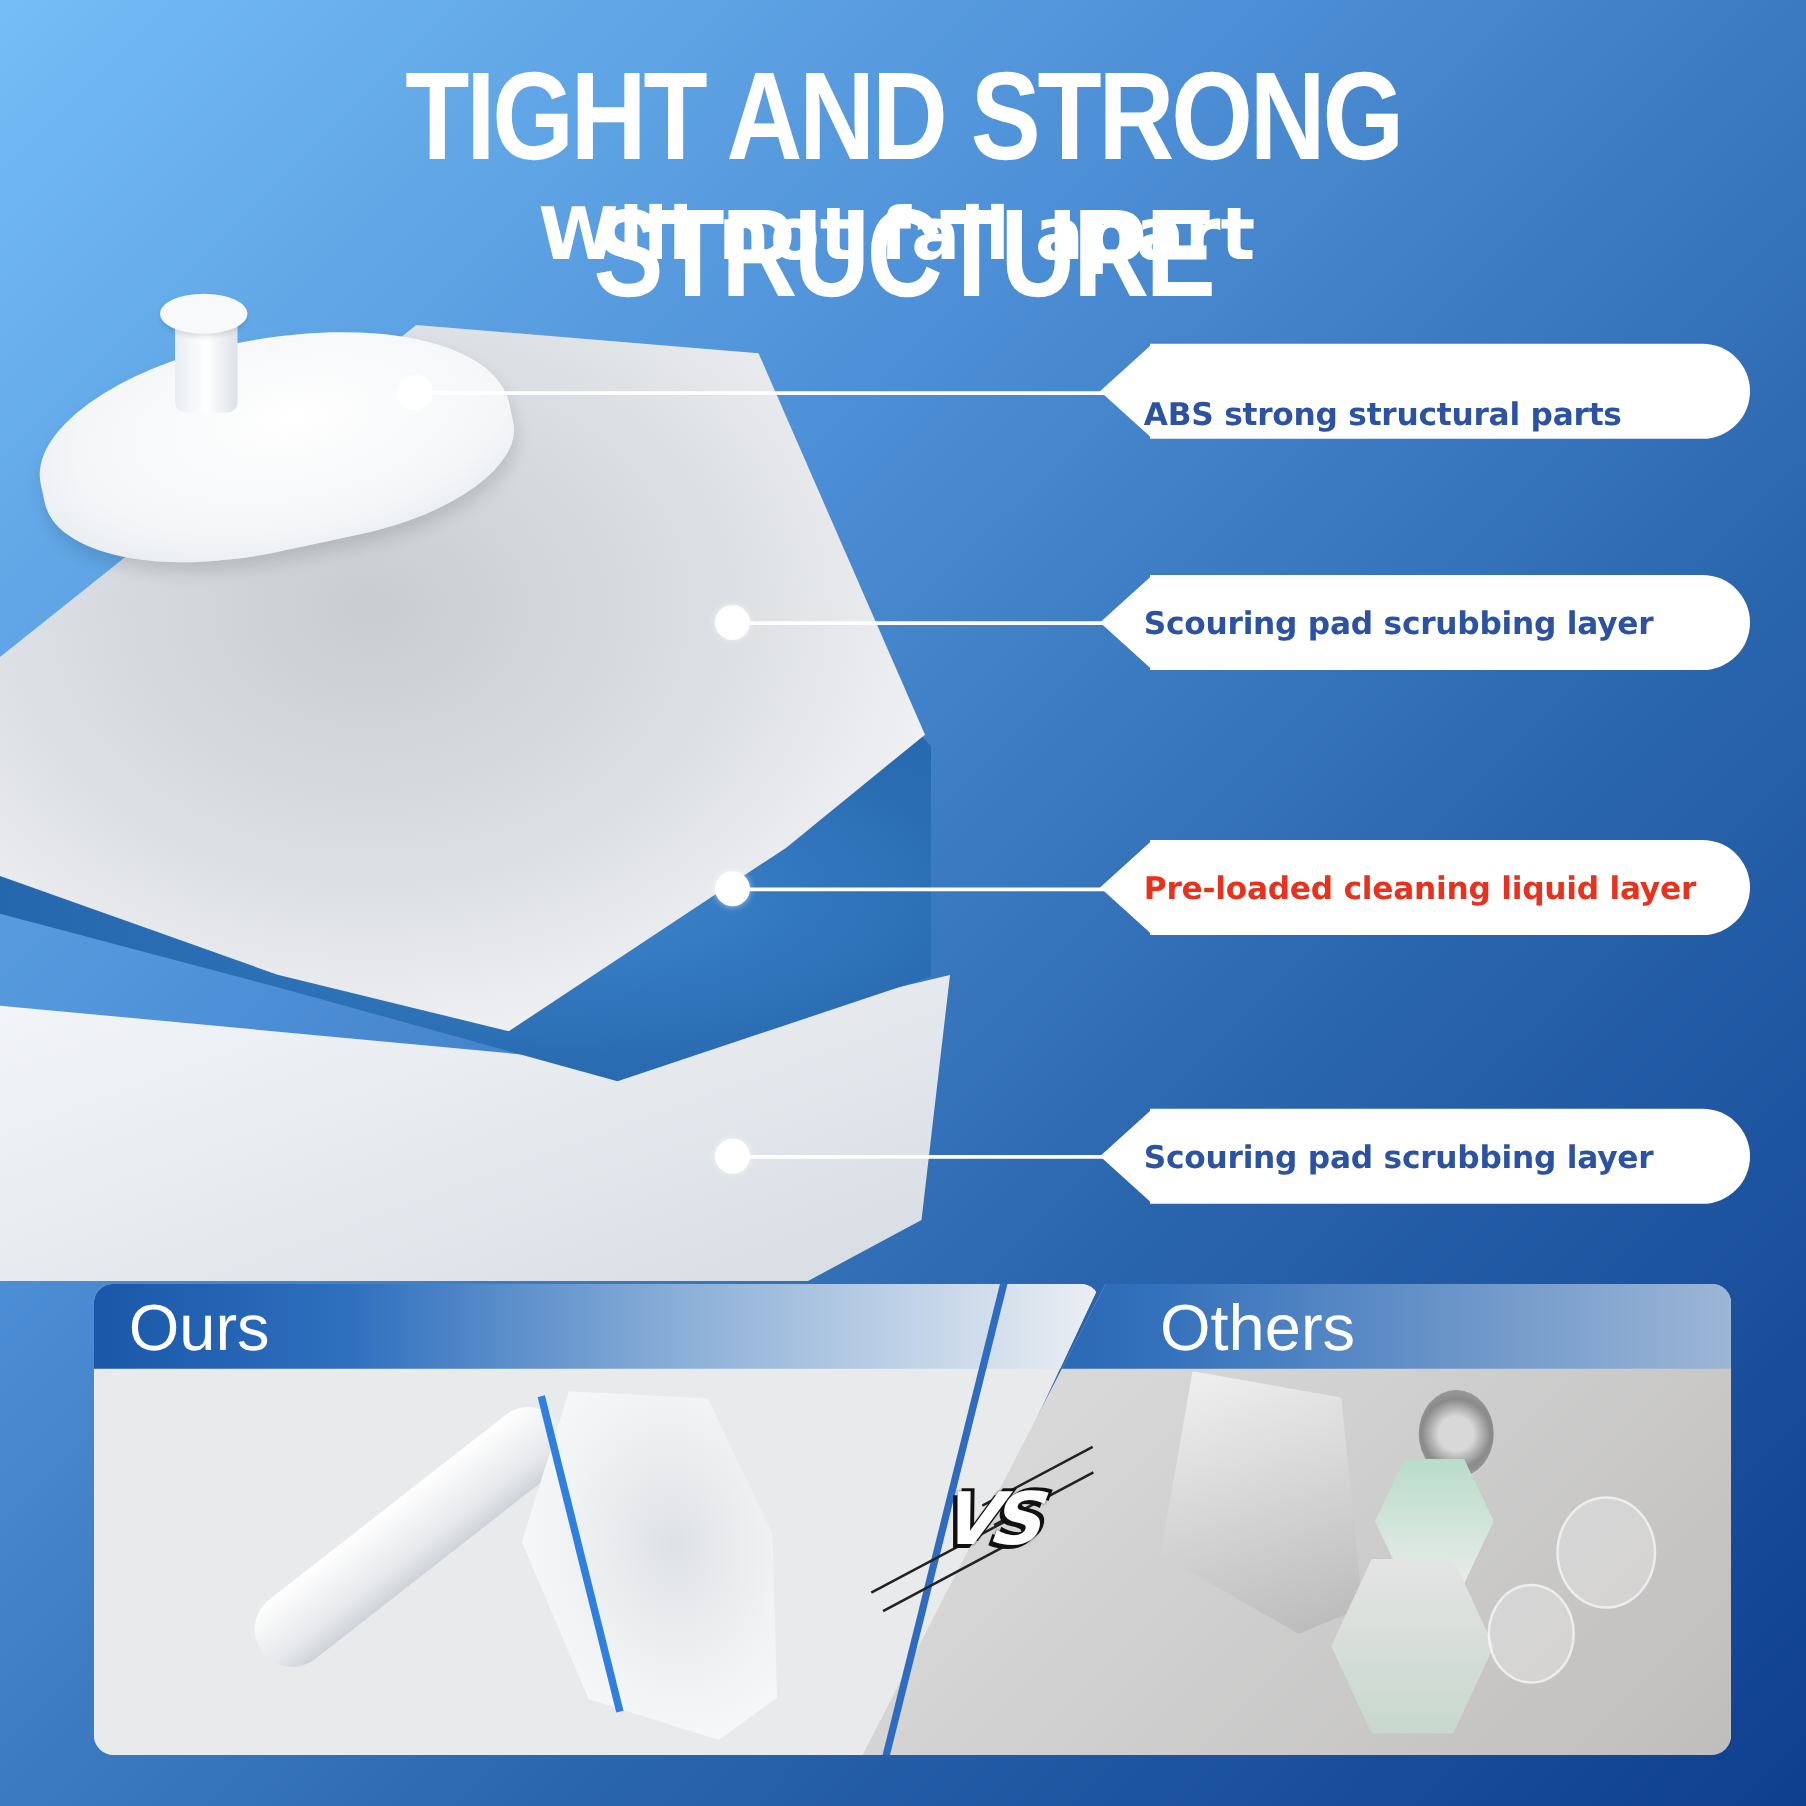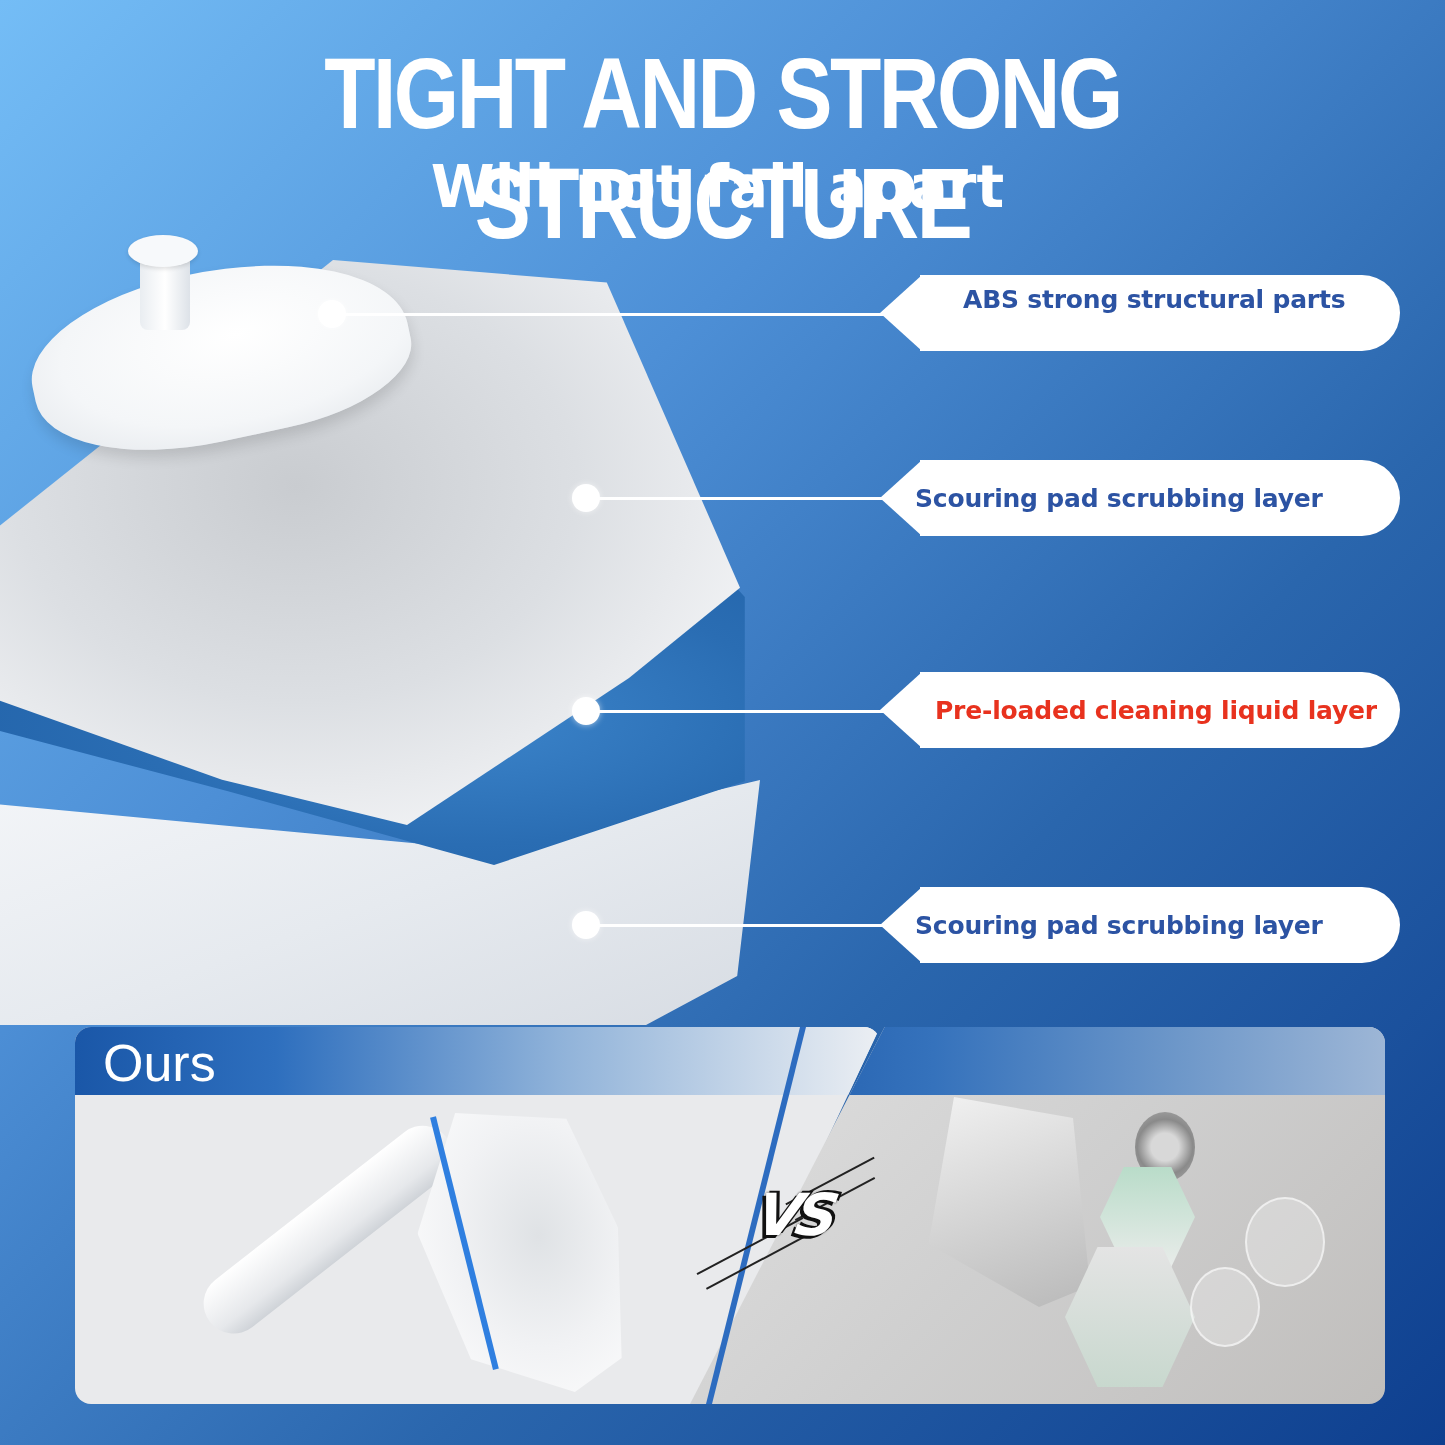--- a/index.html
+++ b/index.html
@@ -69,21 +69,21 @@
   }
   .callout-shape .body {
     position: absolute; left: 40px; top: 0; right: 0; height: 76px; background: #fff;
     border-radius: 0 38px 38px 0;
   }
   .callout-text {
     position: absolute; left: 915px; height: 76px; display: flex; align-items: center;
     font-family: "DejaVu Sans", sans-serif; font-weight: bold; font-size: 25px; color: #2c53a3;
     letter-spacing: -0.2px;
   }
-  .callout-text.red { color: #e8321e; margin-left: 20px; }
+  .callout-text.red { color: #e8321e; }
 
   
   .panel {
     position: absolute; top: 1027px; height: 377px; overflow: hidden; padding-left: 20px;
   }
   .panel-ours {
     left: 75px; width: 805px; border-radius: 16px 16px 0 16px;
     clip-path: polygon(0 0, 100% 0, 78% 100%, 0 100%);
     background: #e9eaec;
   }
@@ -184,21 +184,21 @@
 <div class="leader" style="left:595px;top:497px;width:290px;"></div>
 <div class="dot" style="left:572px;top:697px;"></div>
 <div class="leader" style="left:595px;top:710px;width:290px;"></div>
 <div class="dot" style="left:572px;top:911px;"></div>
 <div class="leader" style="left:595px;top:924px;width:290px;"></div>
 
 <div class="callout-shape" style="top:275px;">
     <div class="arrow"></div>
     <div class="body"></div>
   </div>
-<div class="callout-text" style="top:261px;margin-left:48px;">ABS strong structural parts</div>
+<div class="callout-text" style="top:293px;">ABS strong structural parts</div>
 
 <div class="callout-shape" style="top:460px;">
     <div class="arrow"></div>
     <div class="body"></div>
   </div>
 <div class="callout-text" style="top:460px;">Scouring pad scrubbing layer</div>
 
 <div class="callout-shape" style="top:672px;">
     <div class="arrow"></div>
     <div class="body"></div>
@@ -214,20 +214,21 @@
 <div class="panel panel-ours">
   <div class="panel-header"></div>
   <div class="panel-title">Ours</div>
   <div class="ours-handle"></div>
   <div class="ours-pad"></div>
   <div class="ours-stripe"></div>
 </div>
 
 <div class="panel panel-others">
   <div class="panel-header"></div>
+  <div class="panel-title">Others</div>
   <div class="others-drain"></div>
   <div class="others-pad"></div>
   <div class="others-hex1"></div>
   <div class="others-hex2"></div>
   <div class="others-disc1"></div>
   <div class="others-disc2"></div>
 </div>
 
 <div class="divider"></div>
 

